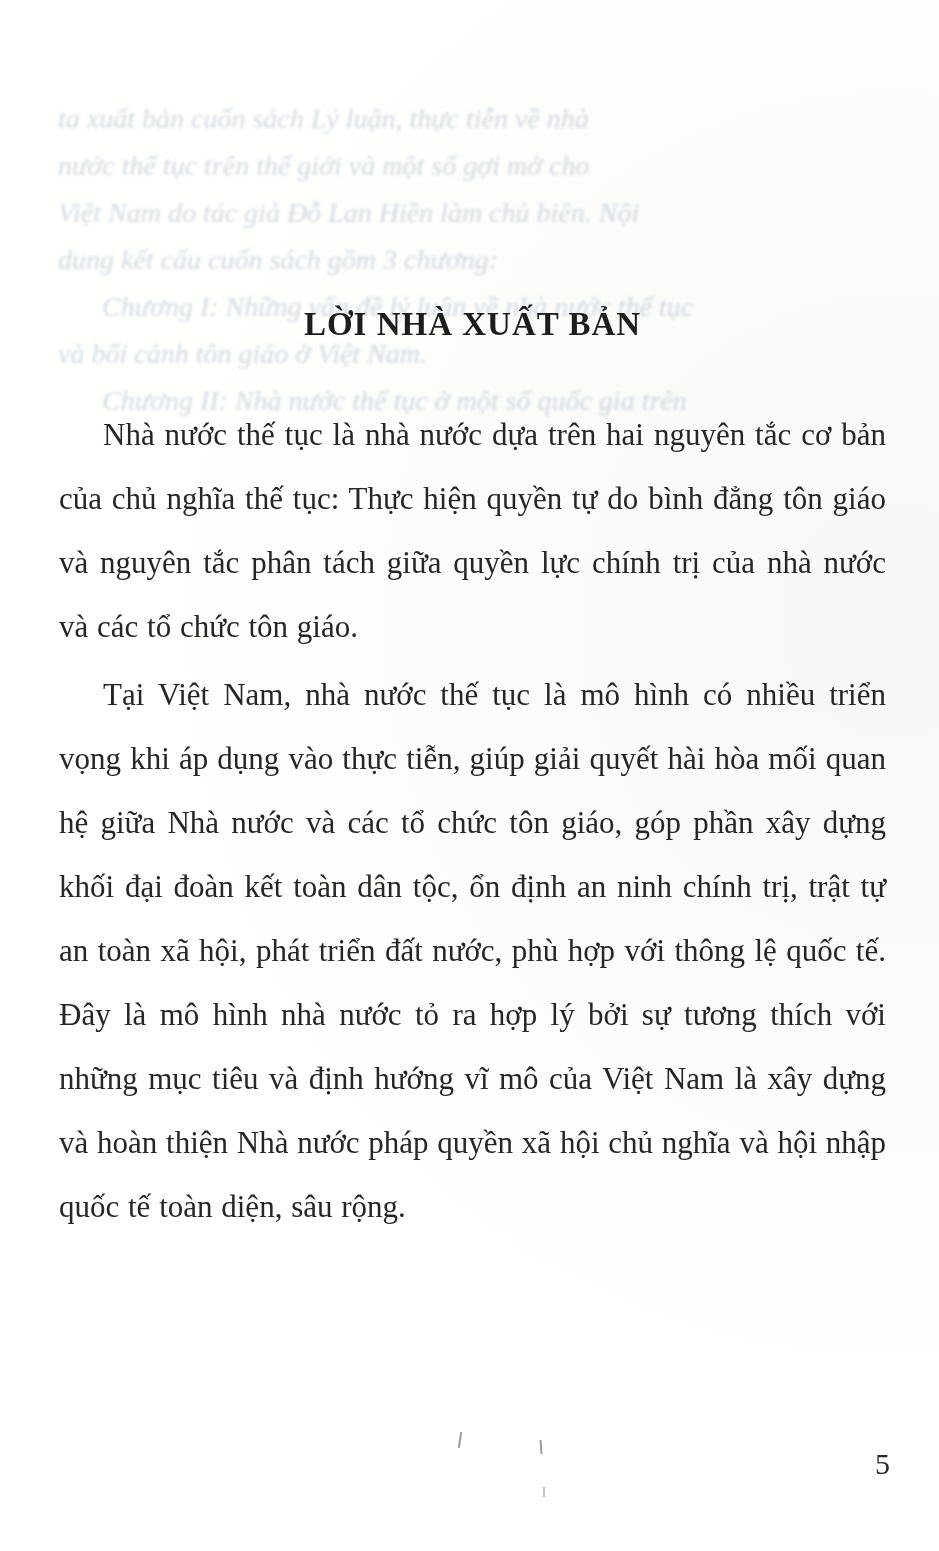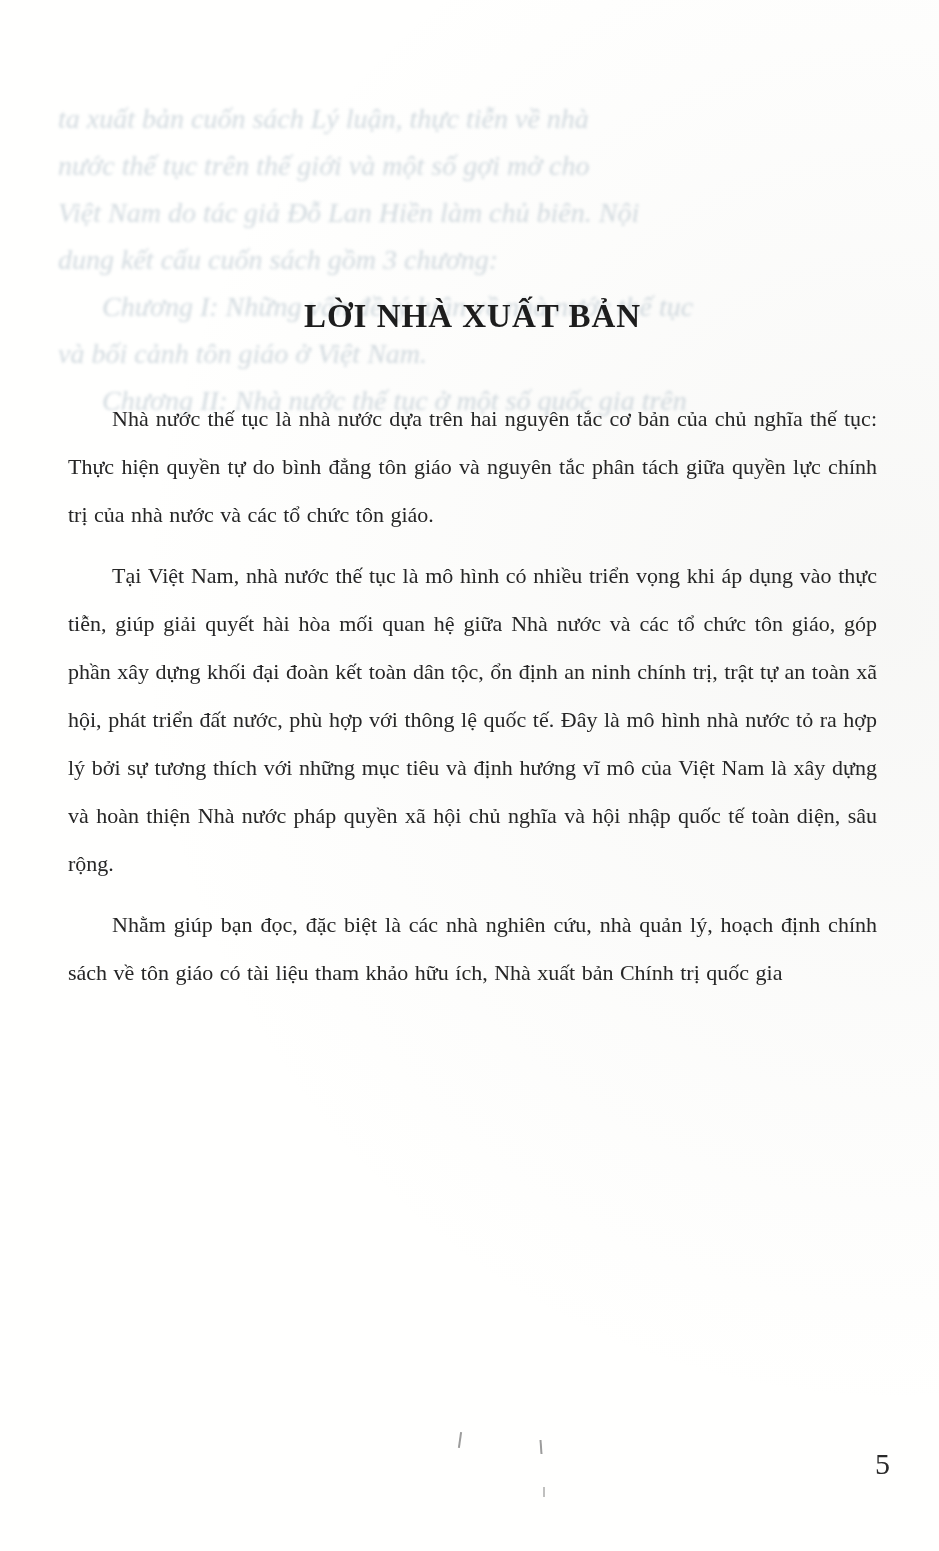--- a/index.html
+++ b/index.html
@@ -35,35 +35,35 @@
     user-select: none;
     pointer-events: none;
   }
   .ghost .g-line { white-space: nowrap; overflow: hidden; }
   .ghost .g-indent { text-indent: 44px; }
 
   .content {
     position: absolute;
     left: 55px;
     right: 49px;
-    top: 298px;
+    top: 306px;
     color: #242424;
   }
   .title {
     font-size: 33px;
     font-weight: bold;
     text-align: center;
     letter-spacing: 1px;
     margin: 0 0 60px 0;
     color: #1d1d1d;
   }
   .para {
-    margin: 13px;
-    font-size: 22px;
-    line-height: 48px;
+    margin: 4px;
+    font-size: 31px;
+    line-height: 64px;
     text-align: justify;
     text-indent: 44px;
     color: #262626;
     word-spacing: 1px;
   }
   .page-number {
     position: absolute;
     right: 49px;
     bottom: 70px;
     font-size: 30px;
@@ -92,21 +92,20 @@
     <div class="g-line">dung kết cấu cuốn sách gồm 3 chương:</div>
     <div class="g-line g-indent">Chương I: Những vấn đề lý luận về nhà nước thế tục</div>
     <div class="g-line">và bối cảnh tôn giáo ở Việt Nam.</div>
     <div class="g-line g-indent">Chương II: Nhà nước thế tục ở một số quốc gia trên</div>
   </div>
 
   <div class="content">
     <h1 class="title">LỜI NHÀ XUẤT BẢN</h1>
     <p class="para">Nhà nước thế tục là nhà nước dựa trên hai nguyên tắc cơ bản của chủ nghĩa thế tục: Thực hiện quyền tự do bình đẳng tôn giáo và nguyên tắc phân tách giữa quyền lực chính trị của nhà nước và các tổ chức tôn giáo.</p>
     <p class="para">Tại Việt Nam, nhà nước thế tục là mô hình có nhiều triển vọng khi áp dụng vào thực tiễn, giúp giải quyết hài hòa mối quan hệ giữa Nhà nước và các tổ chức tôn giáo, góp phần xây dựng khối đại đoàn kết toàn dân tộc, ổn định an ninh chính trị, trật tự an toàn xã hội, phát triển đất nước, phù hợp với thông lệ quốc tế. Đây là mô hình nhà nước tỏ ra hợp lý bởi sự tương thích với những mục tiêu và định hướng vĩ mô của Việt Nam là xây dựng và hoàn thiện Nhà nước pháp quyền xã hội chủ nghĩa và hội nhập quốc tế toàn diện, sâu rộng.</p>
-    <p class="para">Nhằm giúp bạn đọc, đặc biệt là các nhà nghiên cứu, nhà quản lý, hoạch định chính sách về tôn giáo có tài liệu tham khảo hữu ích, Nhà xuất bản Chính trị quốc gia</p>
   </div>
 
   <div class="page-number">5</div>
 
   <span class="artifact a1"></span>
   <span class="artifact a2"></span>
   <span class="artifact a3"></span>
 
 </div>
 

